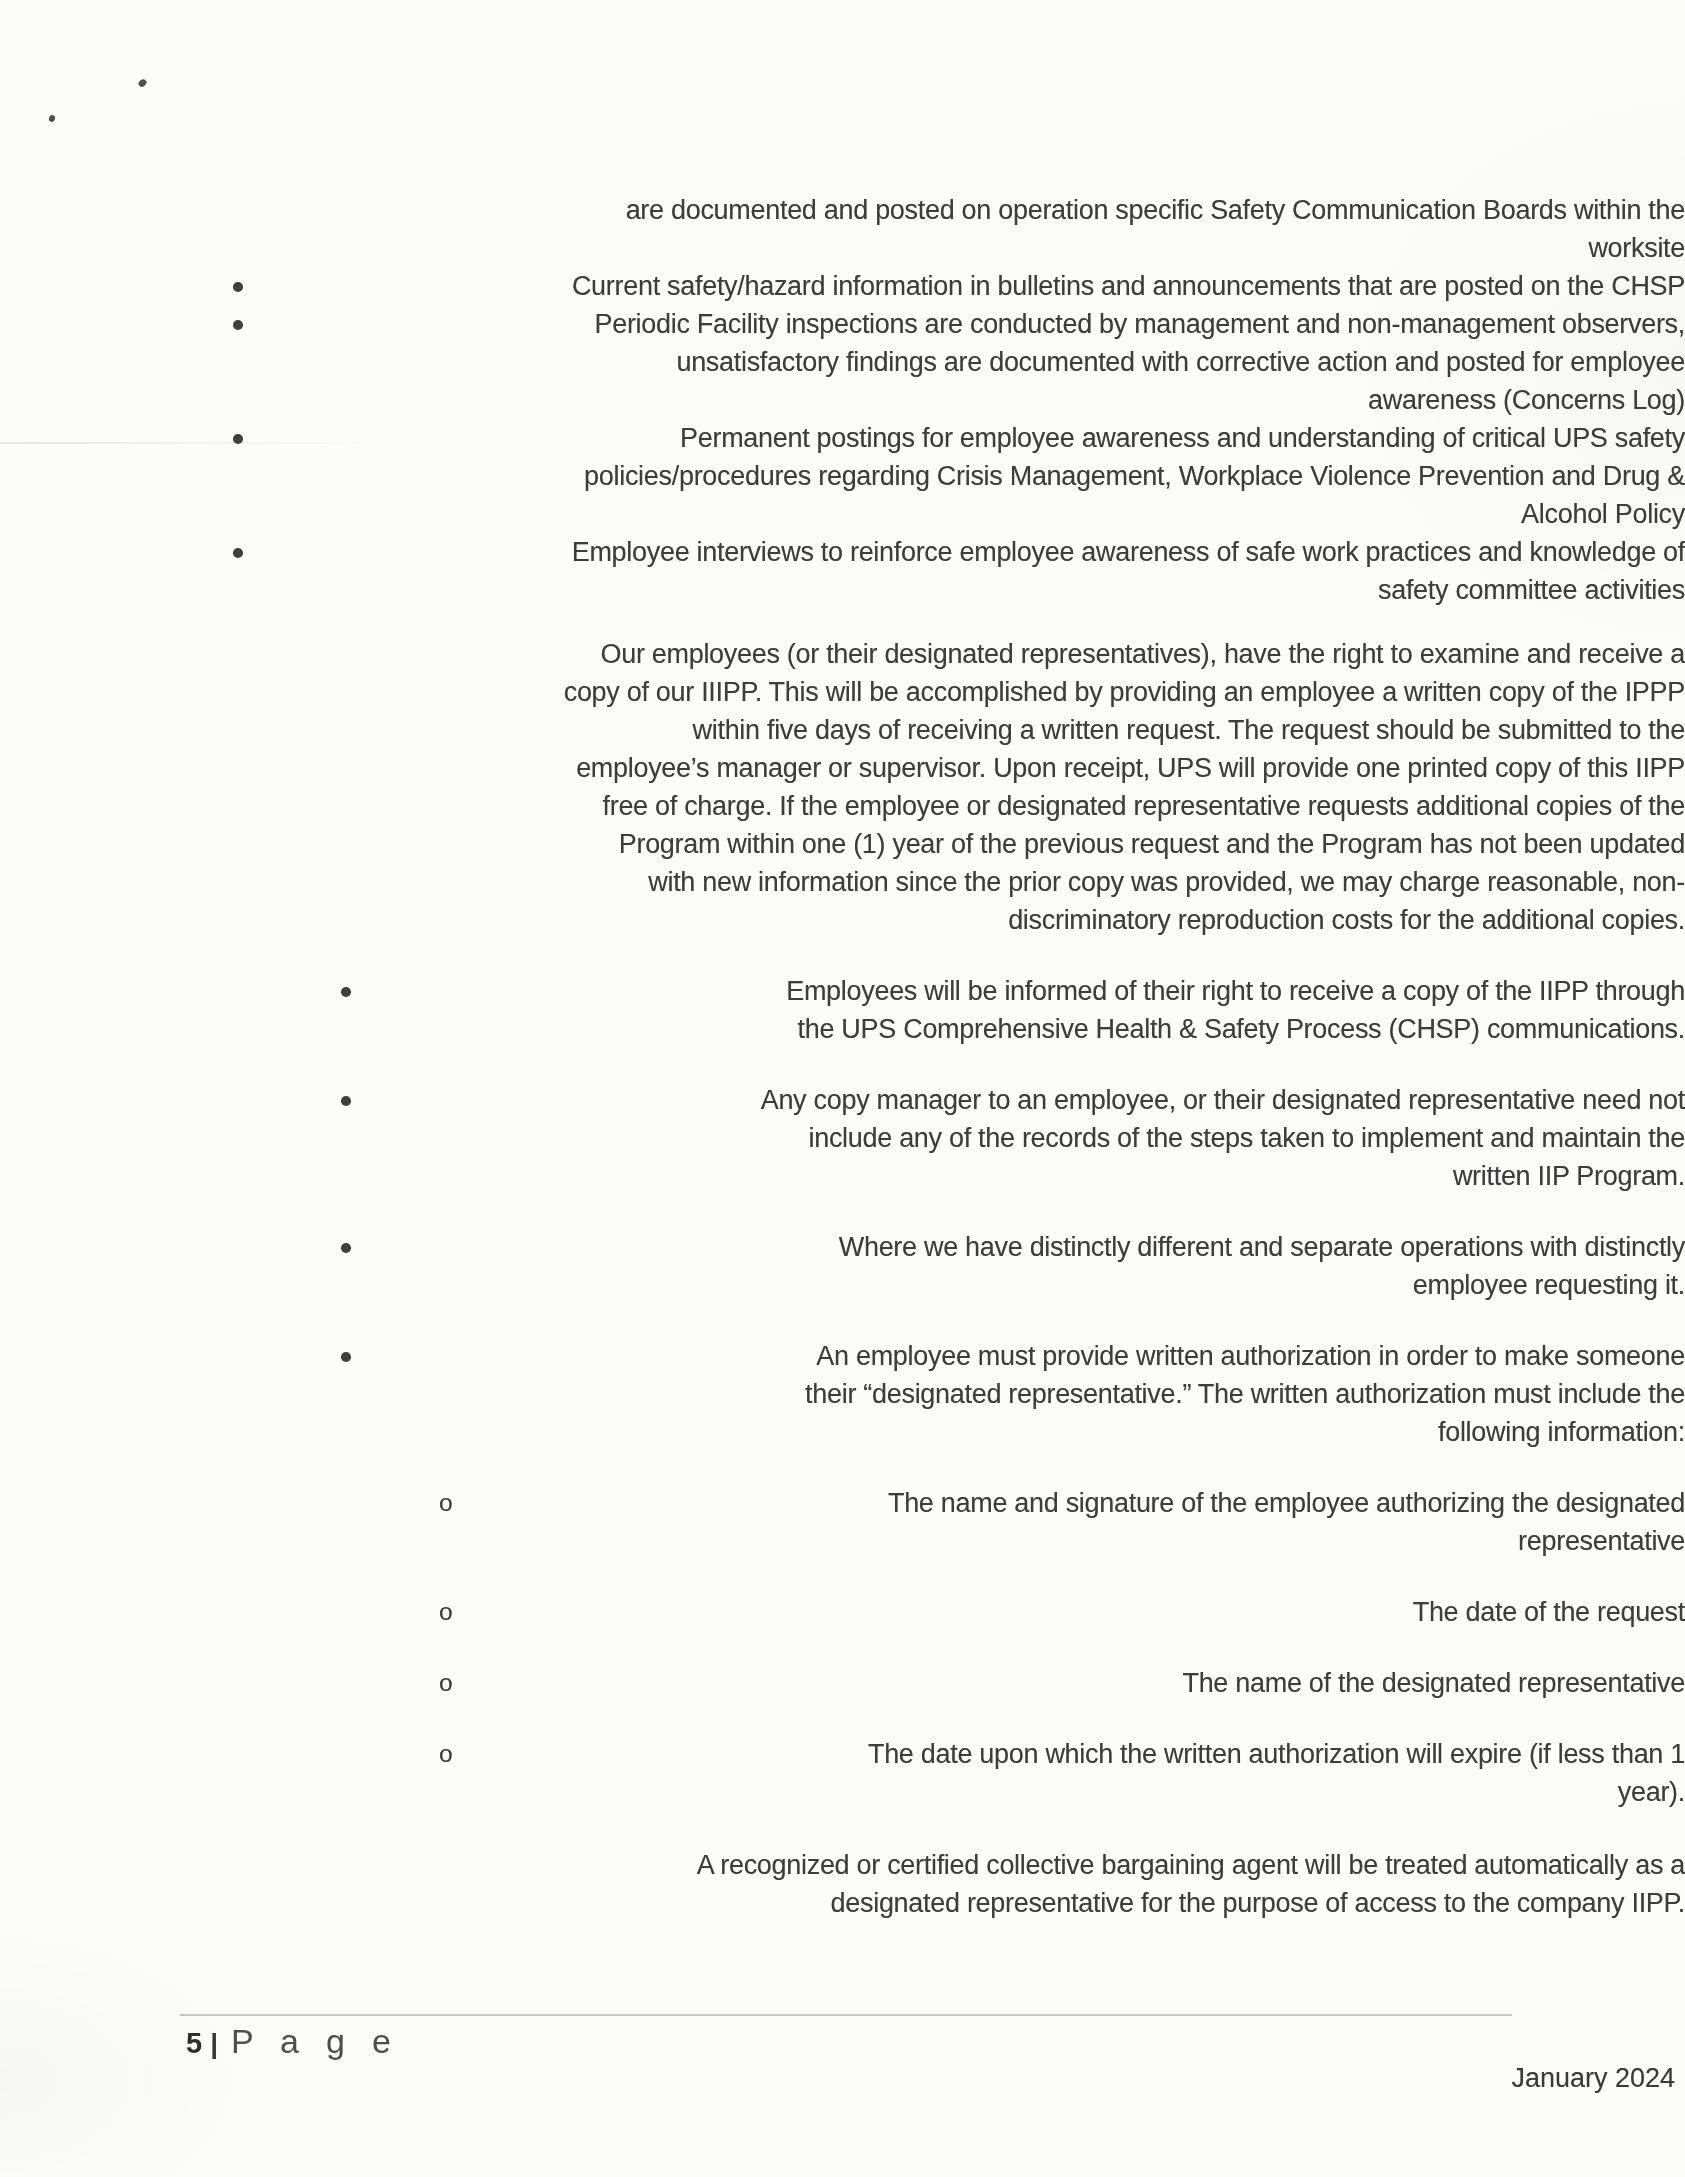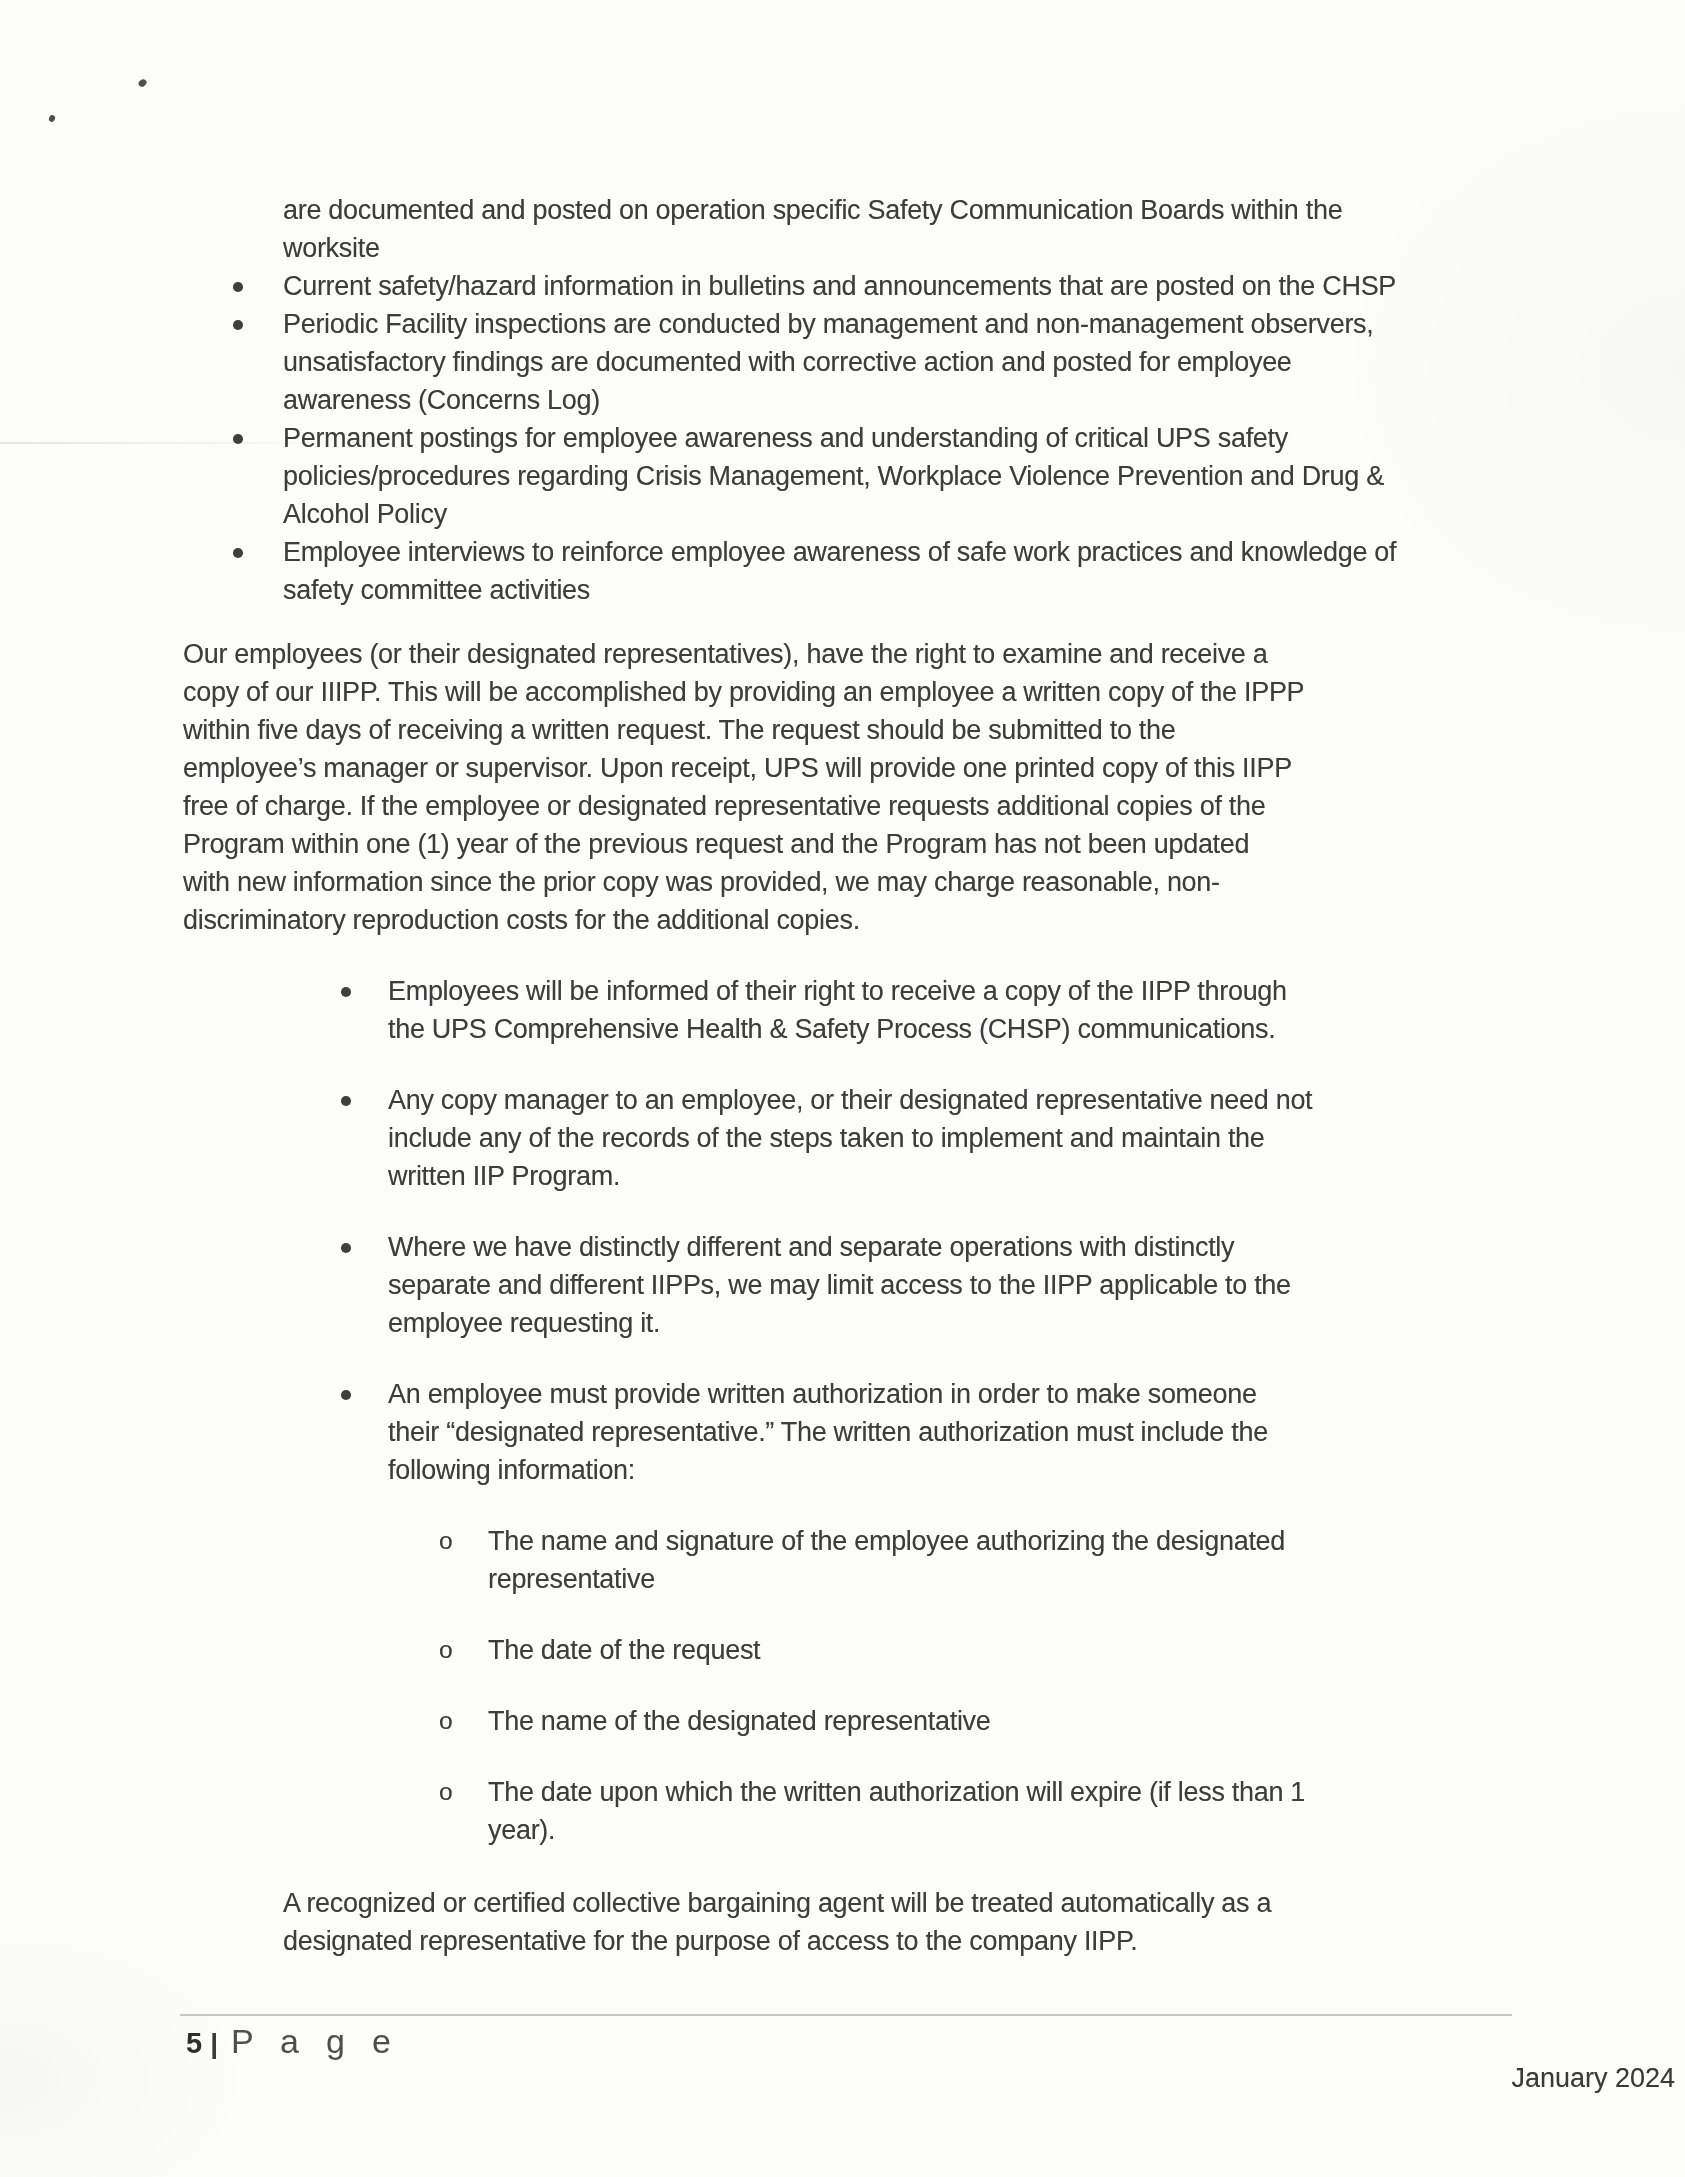--- a/index.html
+++ b/index.html
@@ -18,20 +18,21 @@
     position:absolute;
     left:0; top:191px; width:1685px;
   }
   .block{position:relative;}
   .line{
     height:38px;line-height:38px;
     font-size:27px;letter-spacing:-0.3px;
     white-space:nowrap;
     color:#3d3d3d;
     text-shadow:0 0 0.5px rgba(70,70,70,0.45);
+    text-align:right;
   }
   .continuation{margin-left:283px;}
   .bullet1{margin-left:283px;}
   .bullet2{margin-left:388px;margin-top:33px;}
   .bullet3{margin-left:488px;margin-top:33px;}
   .paragraph{margin-left:183px;margin-top:26px;}
   .closing{margin-left:283px;margin-top:35px;}
   .marker{
     position:absolute;
     width:9.7px;height:9.7px;border-radius:50%;
@@ -121,21 +122,20 @@
       </div>
       <div class="block bullet2">
         <span class="marker"></span>
         <div class="line">Any copy manager to an employee, or their designated representative need not</div>
         <div class="line">include any of the records of the steps taken to implement and maintain the</div>
         <div class="line">written IIP Program.</div>
       </div>
       <div class="block bullet2">
         <span class="marker"></span>
         <div class="line">Where we have distinctly different and separate operations with distinctly</div>
-        <div class="line">separate and different IIPPs, we may limit access to the IIPP applicable to the</div>
         <div class="line">employee requesting it.</div>
       </div>
       <div class="block bullet2">
         <span class="marker"></span>
         <div class="line">An employee must provide written authorization in order to make someone</div>
         <div class="line">their “designated representative.”  The written authorization must include the</div>
         <div class="line">following information:</div>
       </div>
       <div class="block bullet3">
         <span class="marker">o</span>

